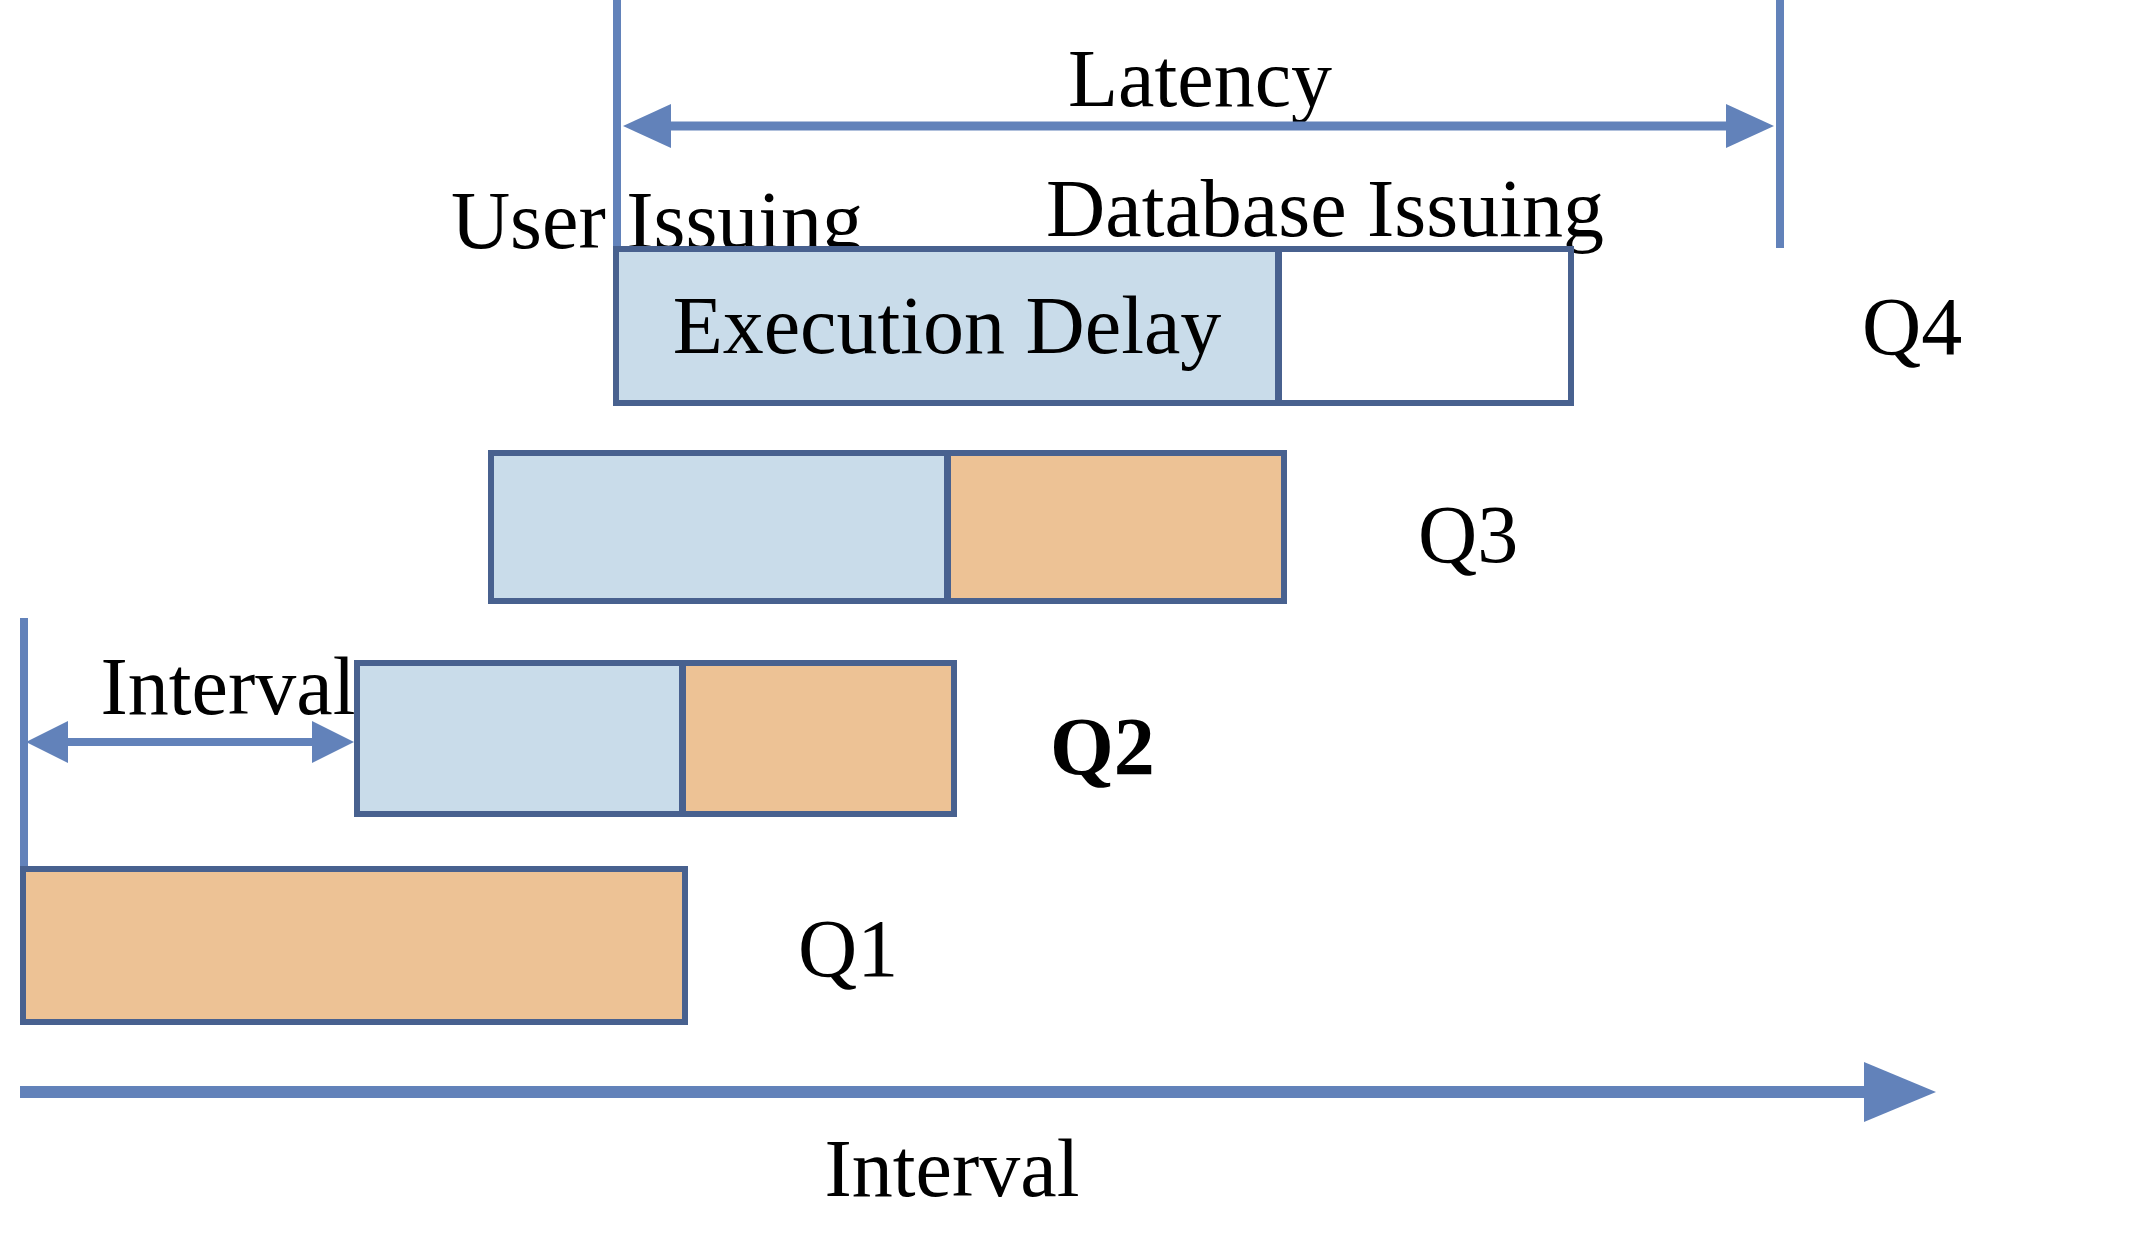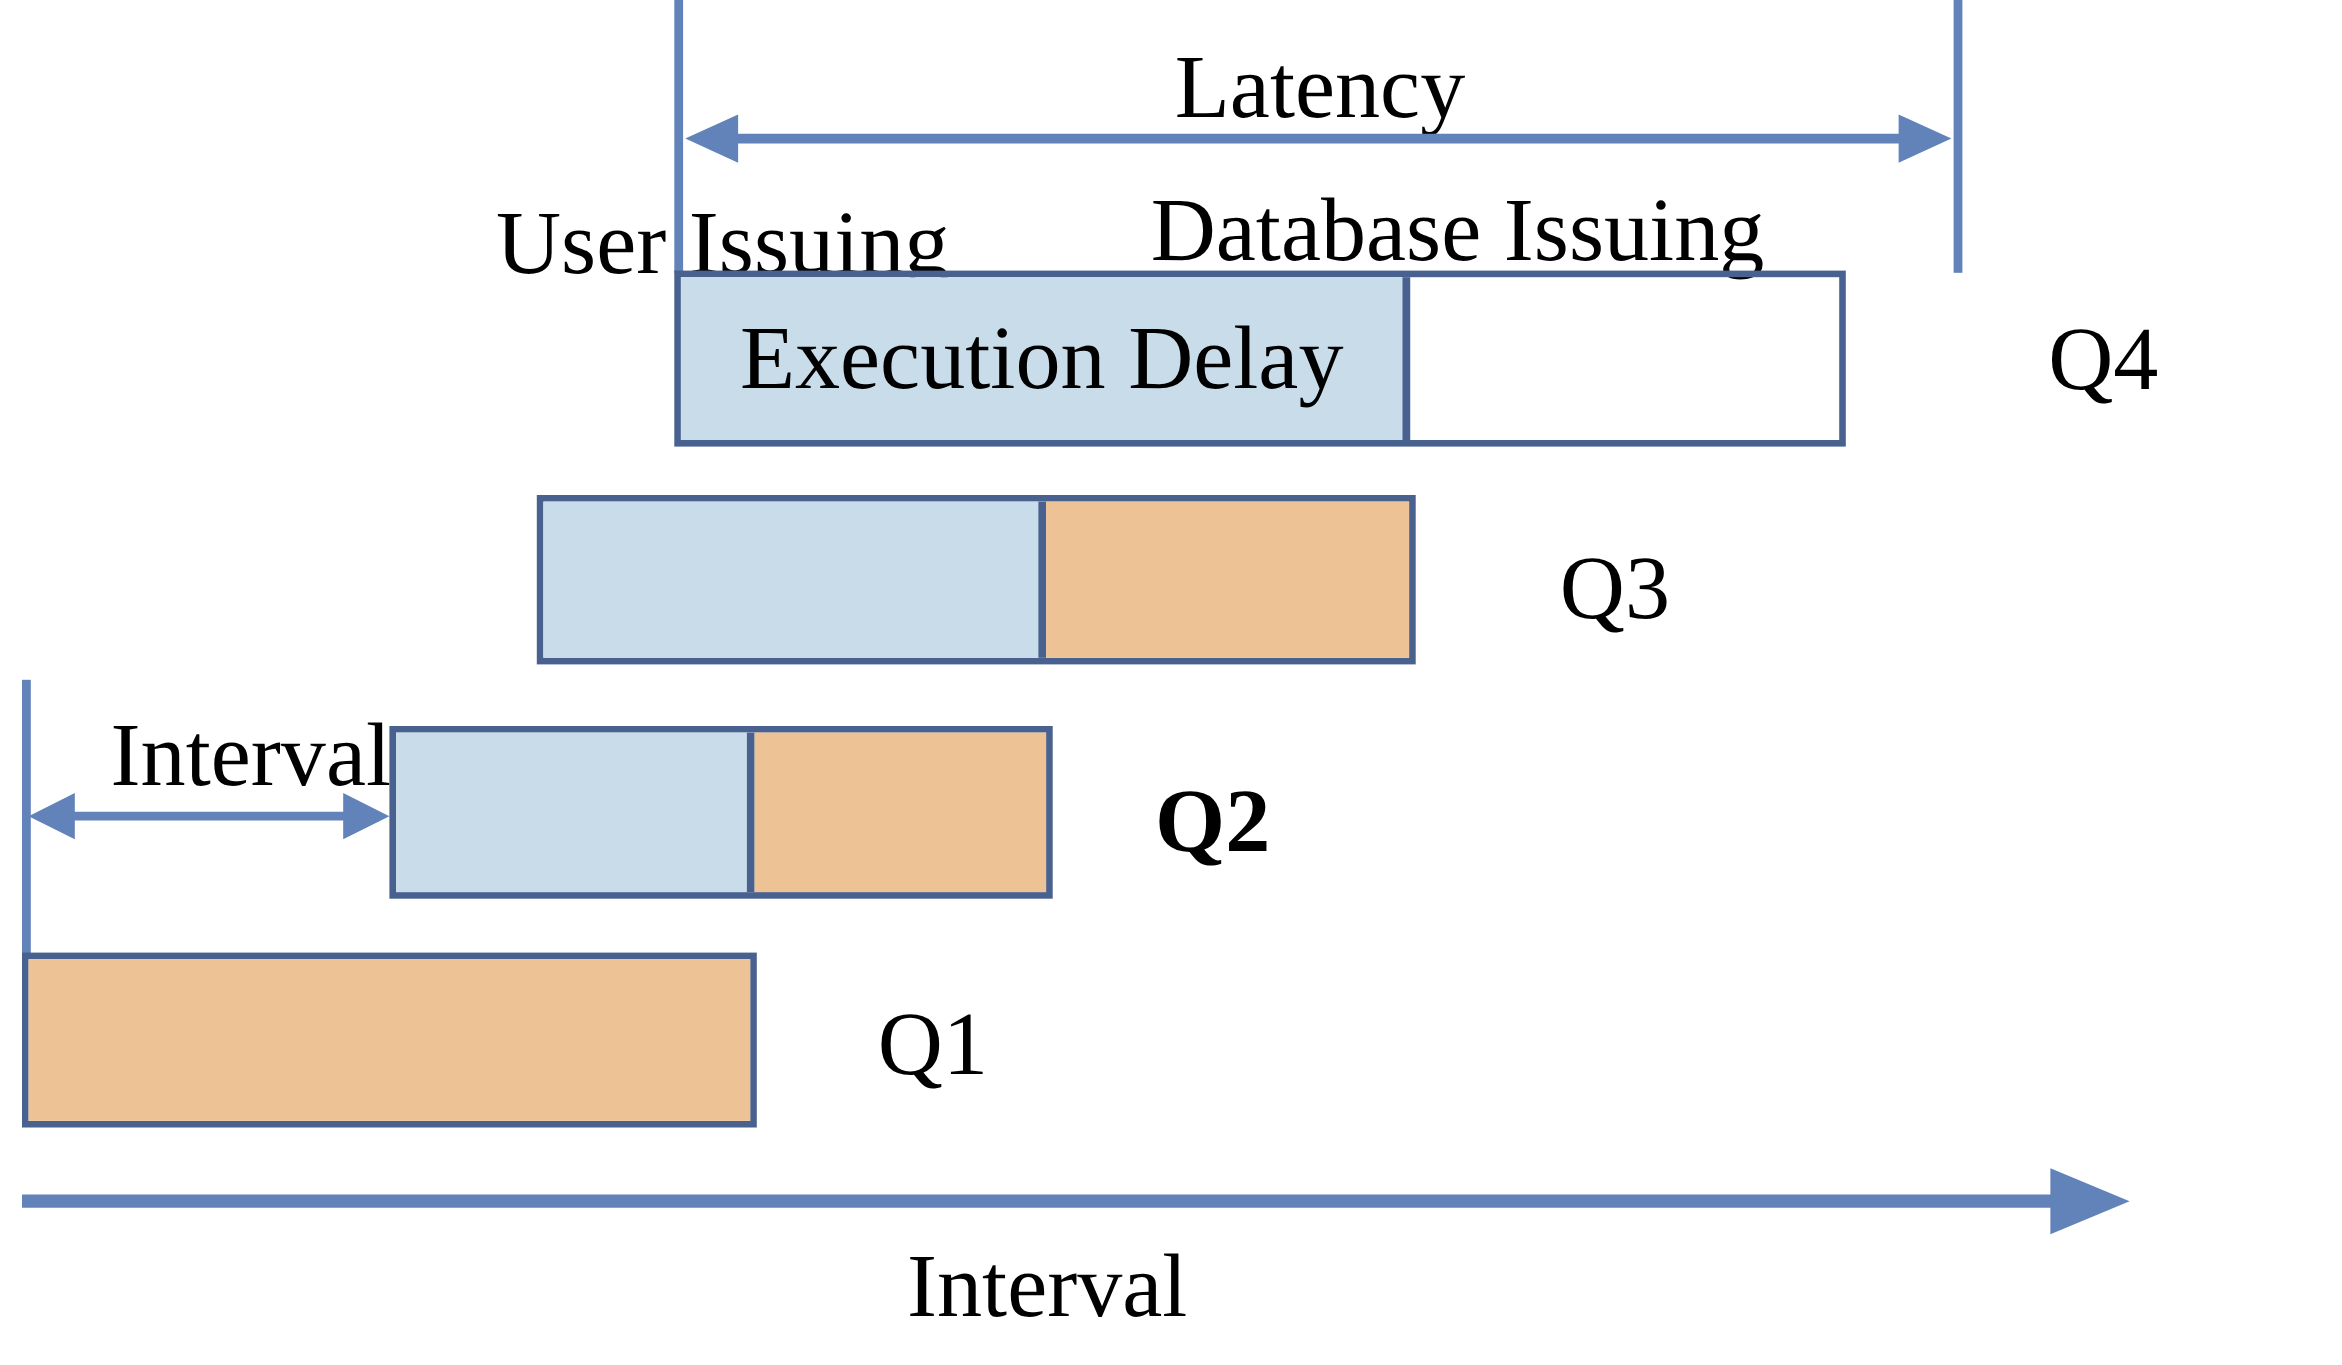--- a/index.html
+++ b/index.html
@@ -17,21 +17,21 @@
   .seg{display:flex;align-items:center;justify-content:center;height:100%;box-sizing:border-box;font-size:82px;}
   .seg.delay{background:var(--delay-fill,#c9dcea);}
   .seg.time{background:var(--time-fill,#edc295);}
   .seg.split{border-right:7px solid var(--bar-border,#48618f);}
   .grow{flex:1 1 auto;}
   svg.arrow{position:absolute;overflow:visible;}
   svg.arrow line{stroke:var(--line-blue,#6282ba);}
   svg.arrow polygon{fill:var(--line-blue,#6282ba);}
 
   
-  .q4{left:613px;top:246px;width:1065px;height:160px;}
+  .q4{left:613px;top:246px;width:961px;height:160px;}
   .q4 .delay{width:663px;}
   .q3{left:488px;top:450px;width:799px;height:154px;}
   .q3 .delay{width:457px;}
   .q2{left:354px;top:660px;width:603px;height:157px;}
   .q2 .delay{width:326px;}
   .q1{left:20px;top:866px;width:668px;height:159px;}
 
   
   .vl-user{left:613px;top:0;height:248px;}
   .vl-result{left:1776px;top:0;height:248px;}

